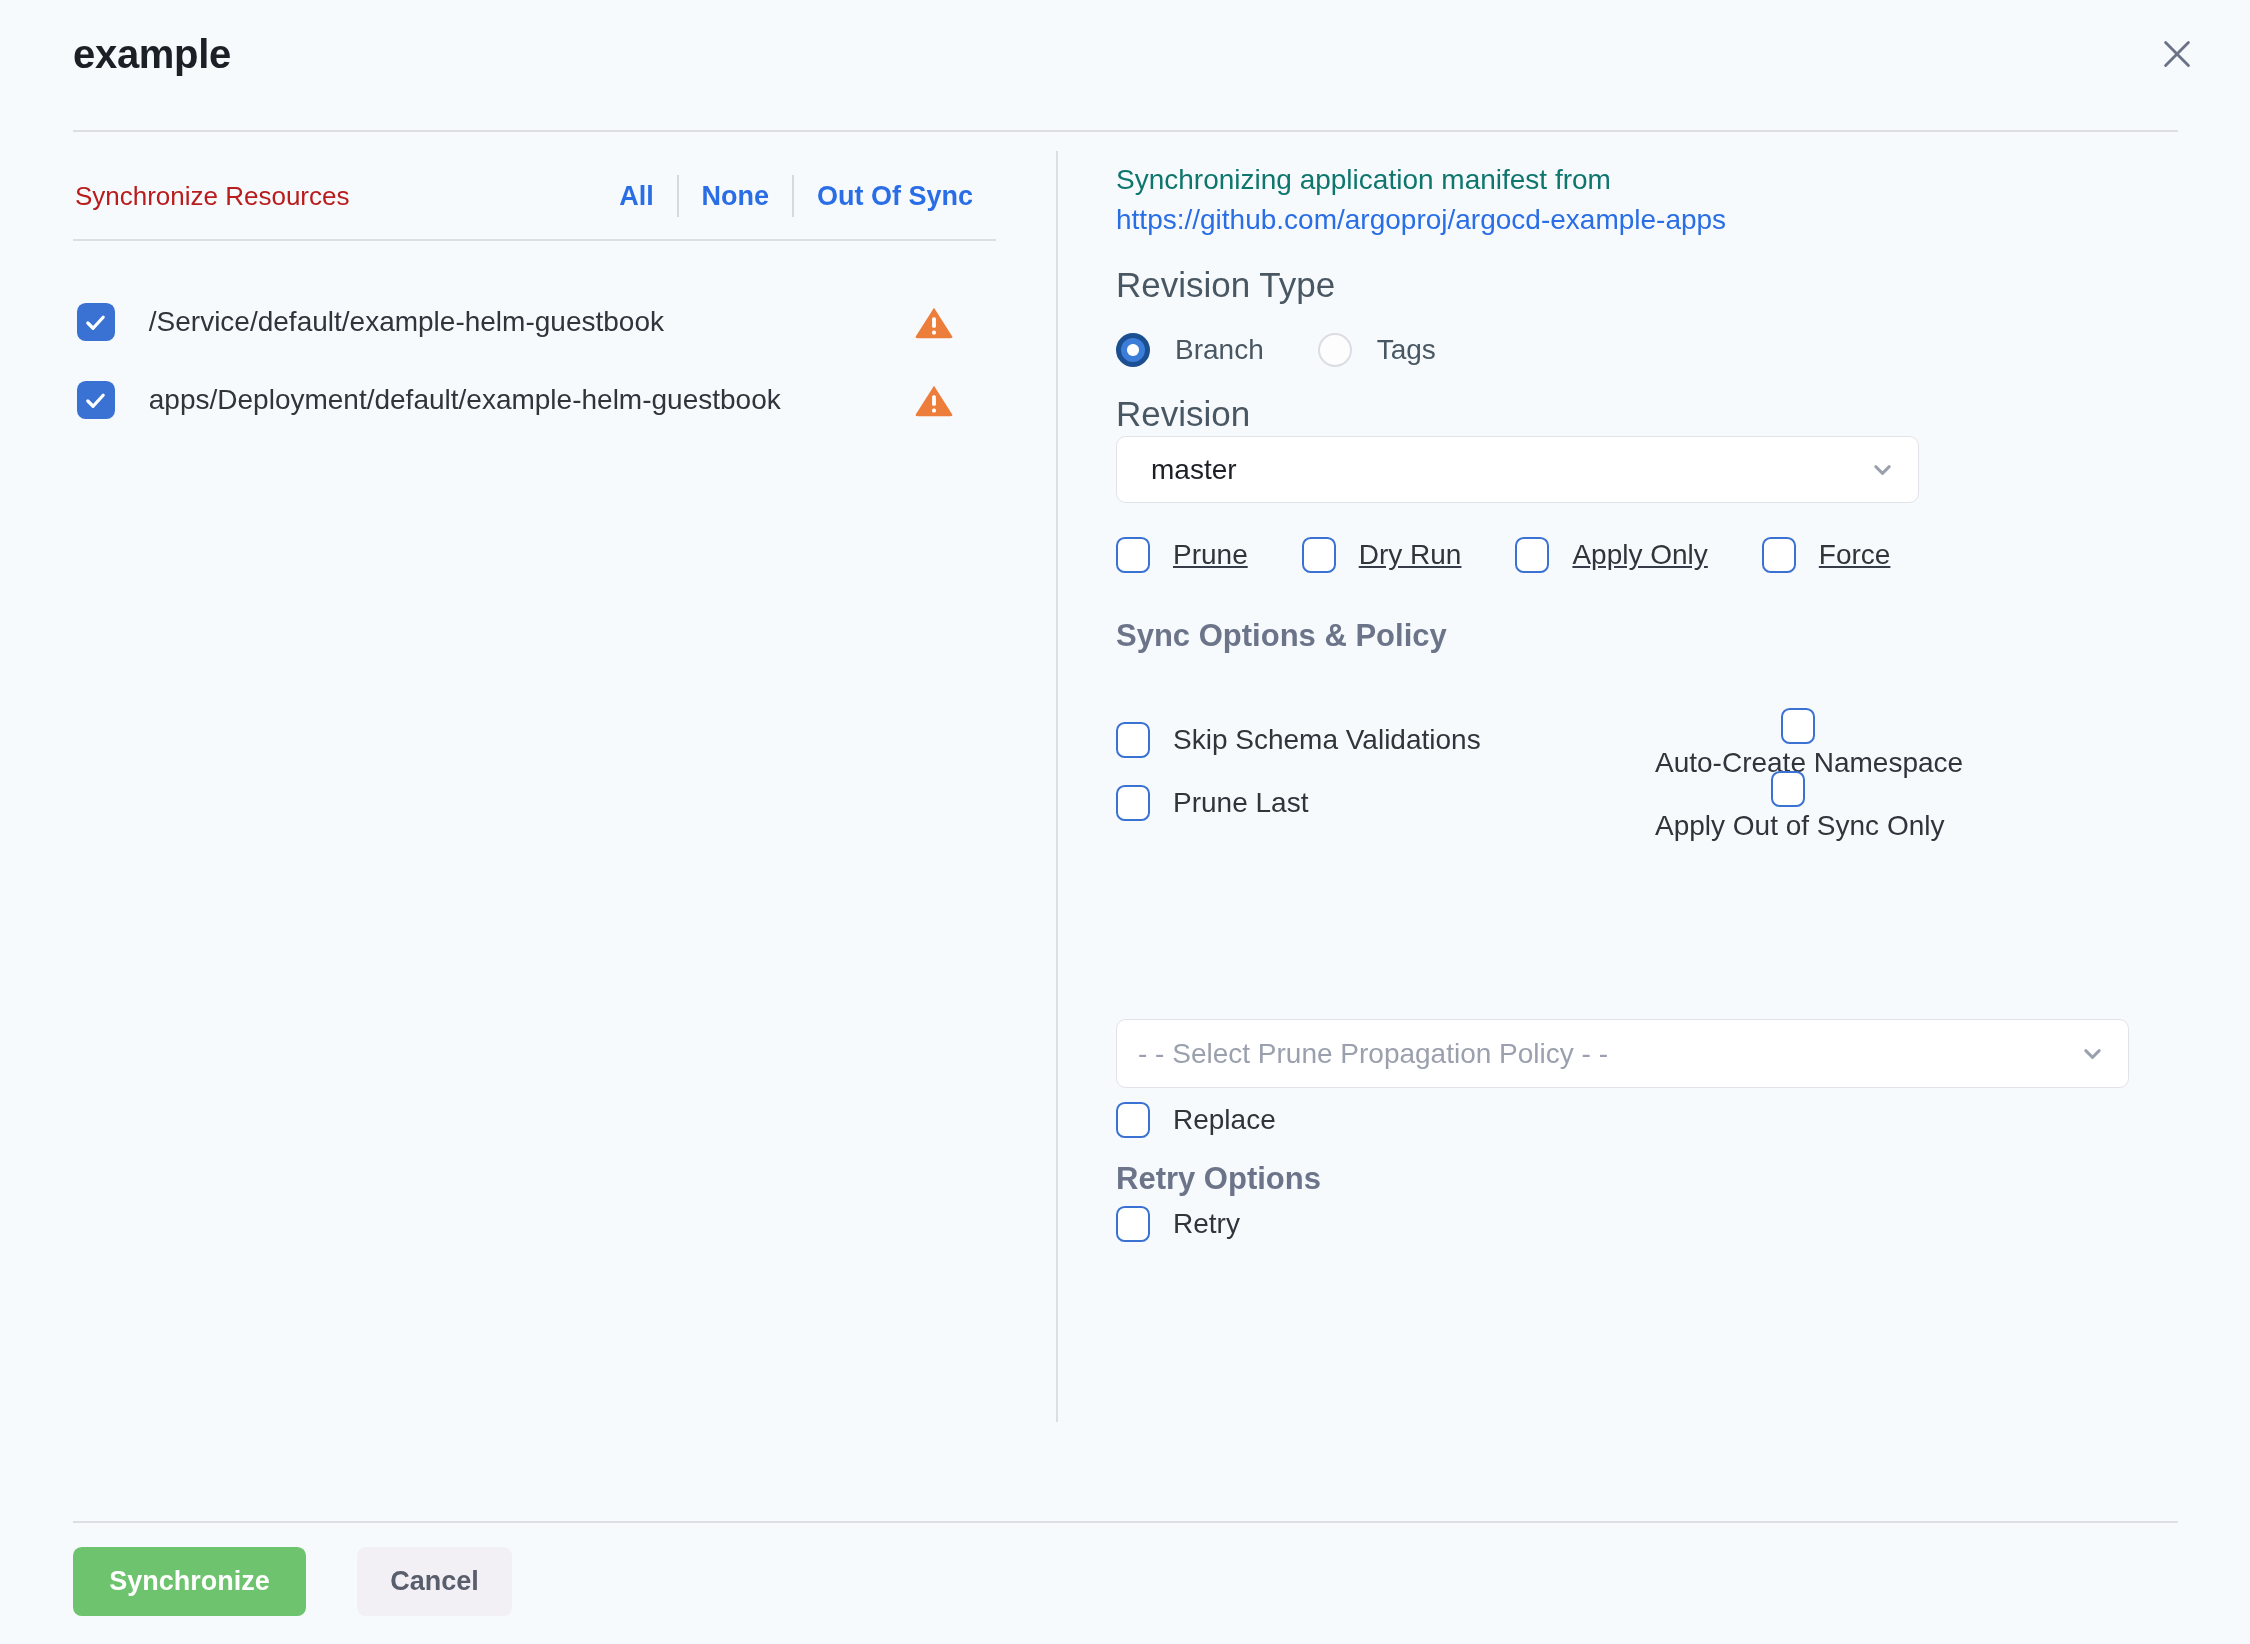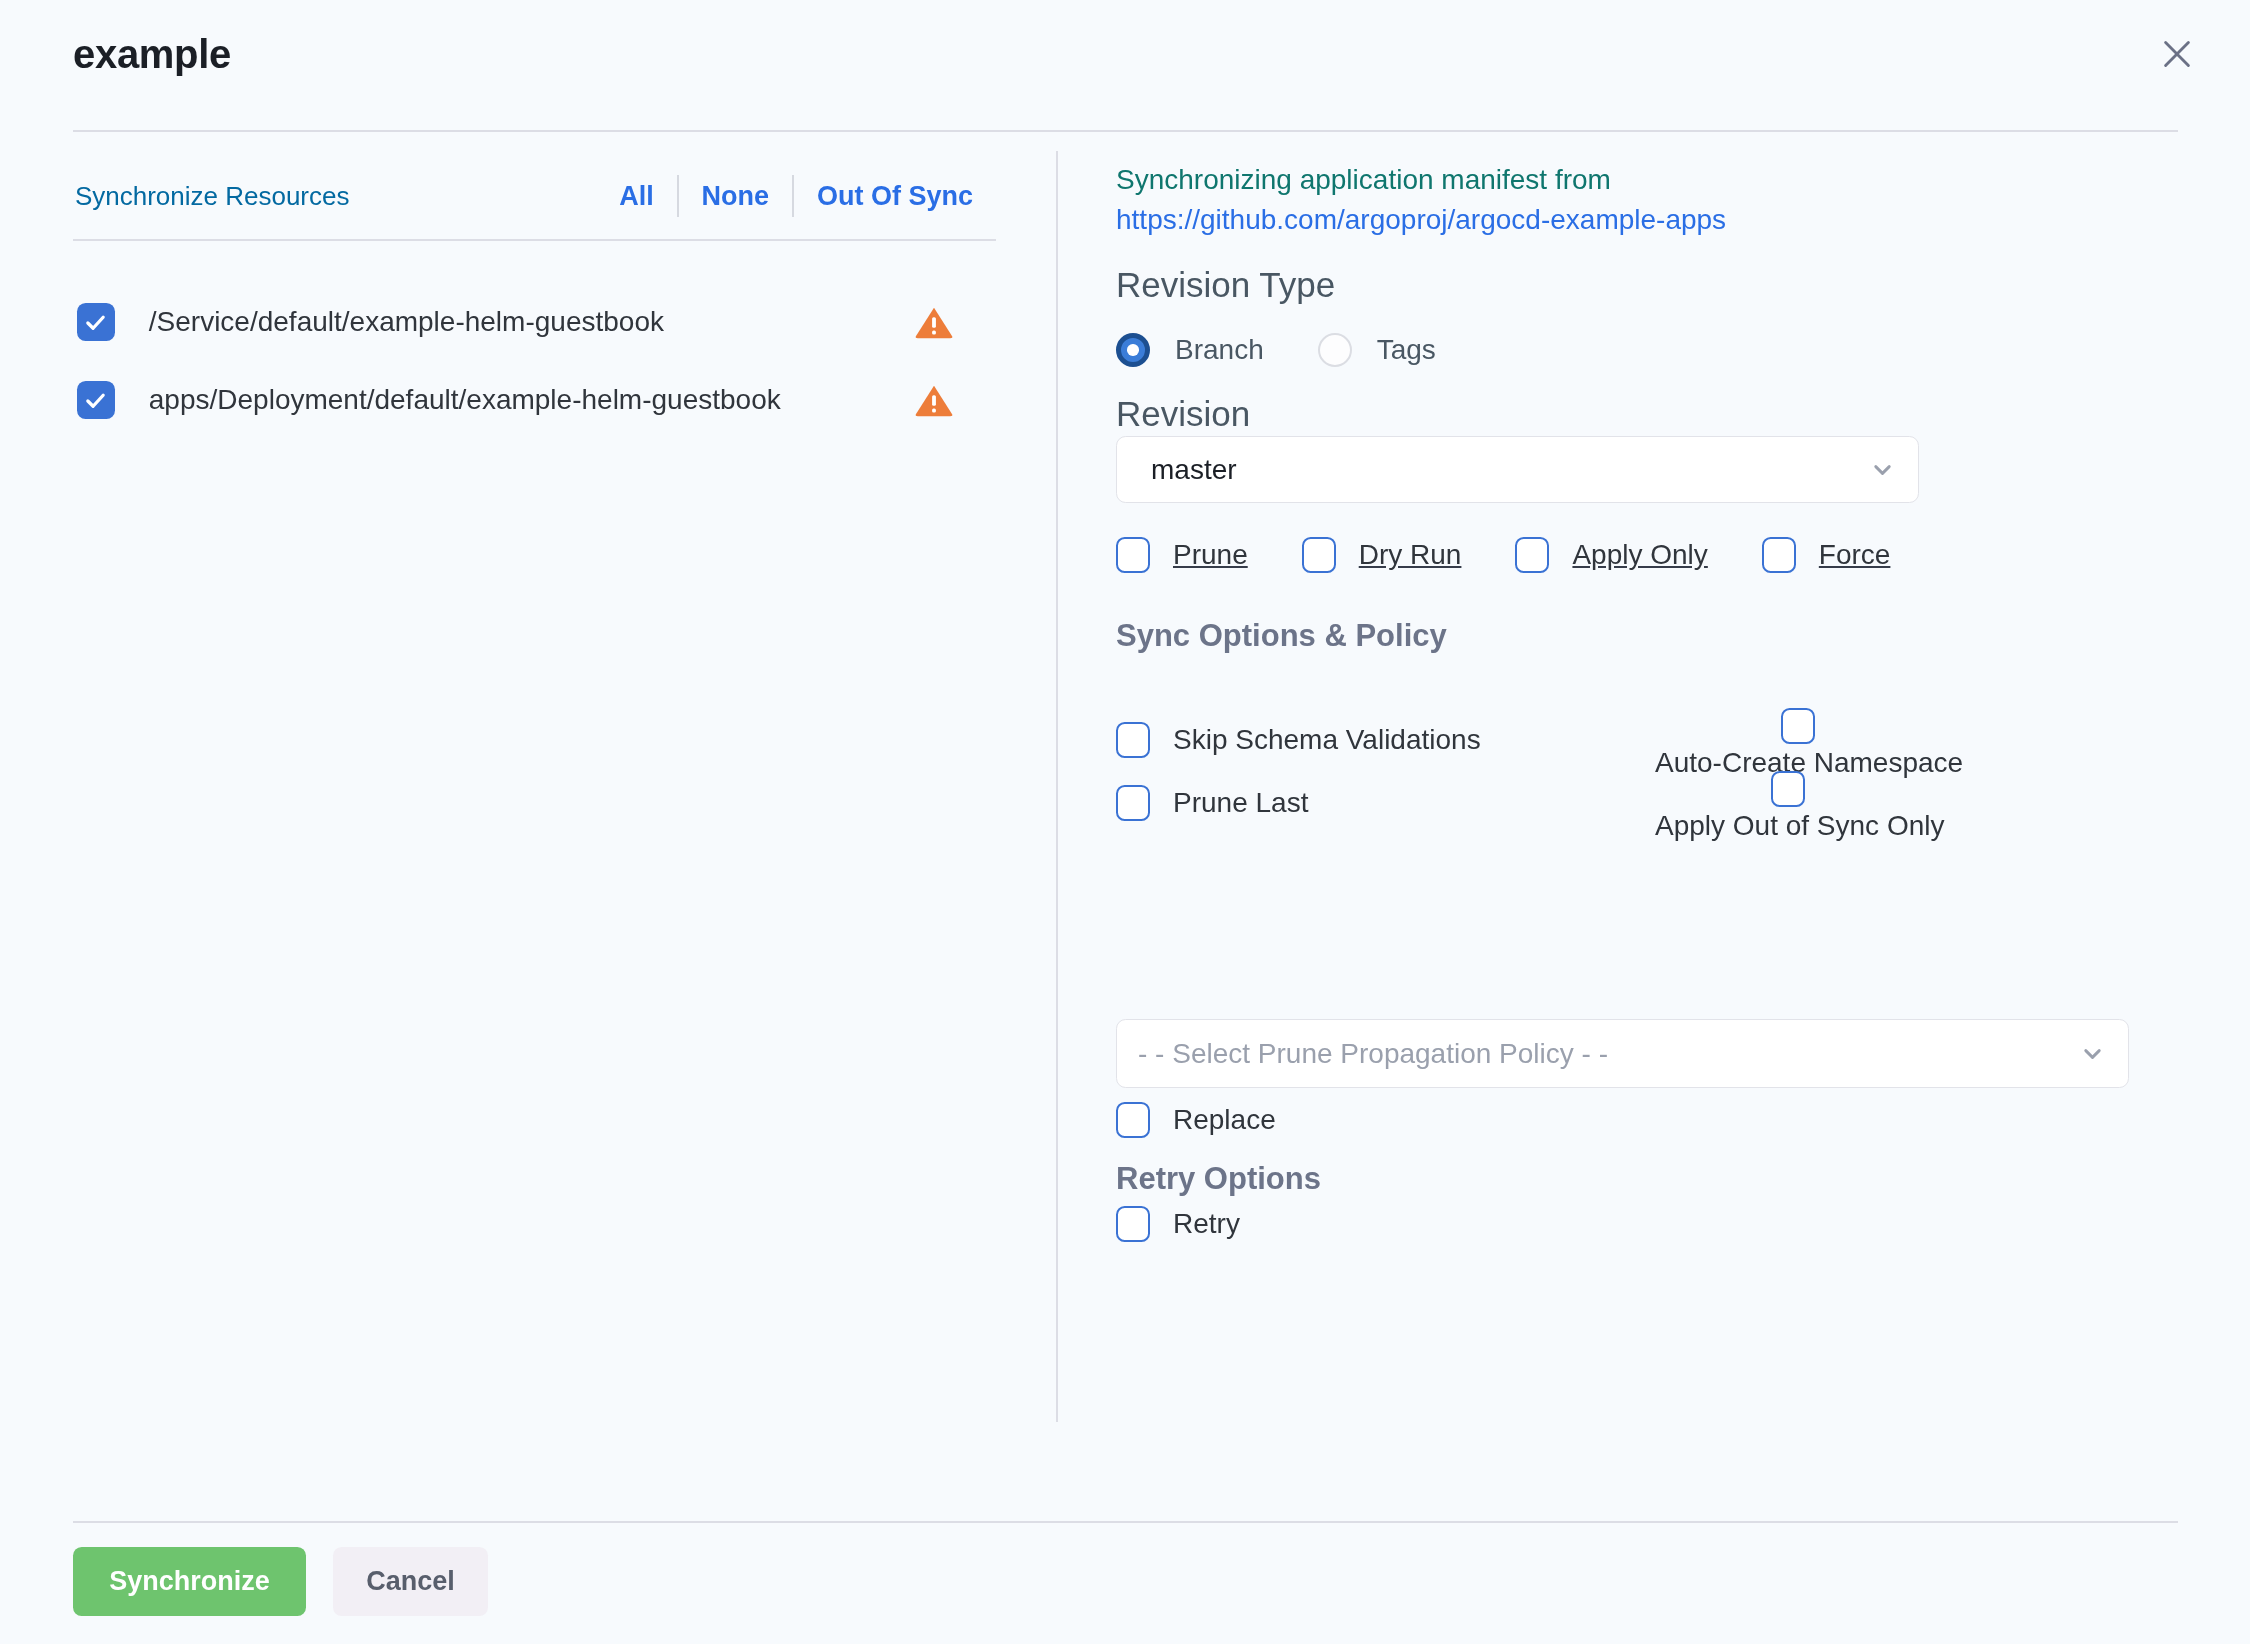--- a/index.html
+++ b/index.html
@@ -92,21 +92,21 @@
     top: 38px;
     width: 923px;
     height: 67px;
   }
   .resources-head-label {
     position: absolute;
     left: 1.9px;
     top: 9.6px;
     font-size: 26px;
     font-weight: 400;
-    color: #0369a1;
+    color: #b91c1c;
     line-height: 36px;
   }
   .filter-links {
     position: absolute;
     right: 0;
     top: 3.8px;
     display: flex;
     align-items: center;
     height: 48px;
   }
@@ -373,20 +373,21 @@
     width: 2105px;
     height: 1.9px;
     background: #dcdde5;
   }
   .footer {
     position: absolute;
     left: 73px;
     top: 1547px;
     display: flex;
     align-items: center;
+    gap: 24px;
   }
   .btn {
     border: none;
     border-radius: 8.6px;
     font-family: "Liberation Sans", sans-serif;
     font-size: 27px;
     font-weight: 700;
     cursor: pointer;
     height: 69px;
     display: flex;

